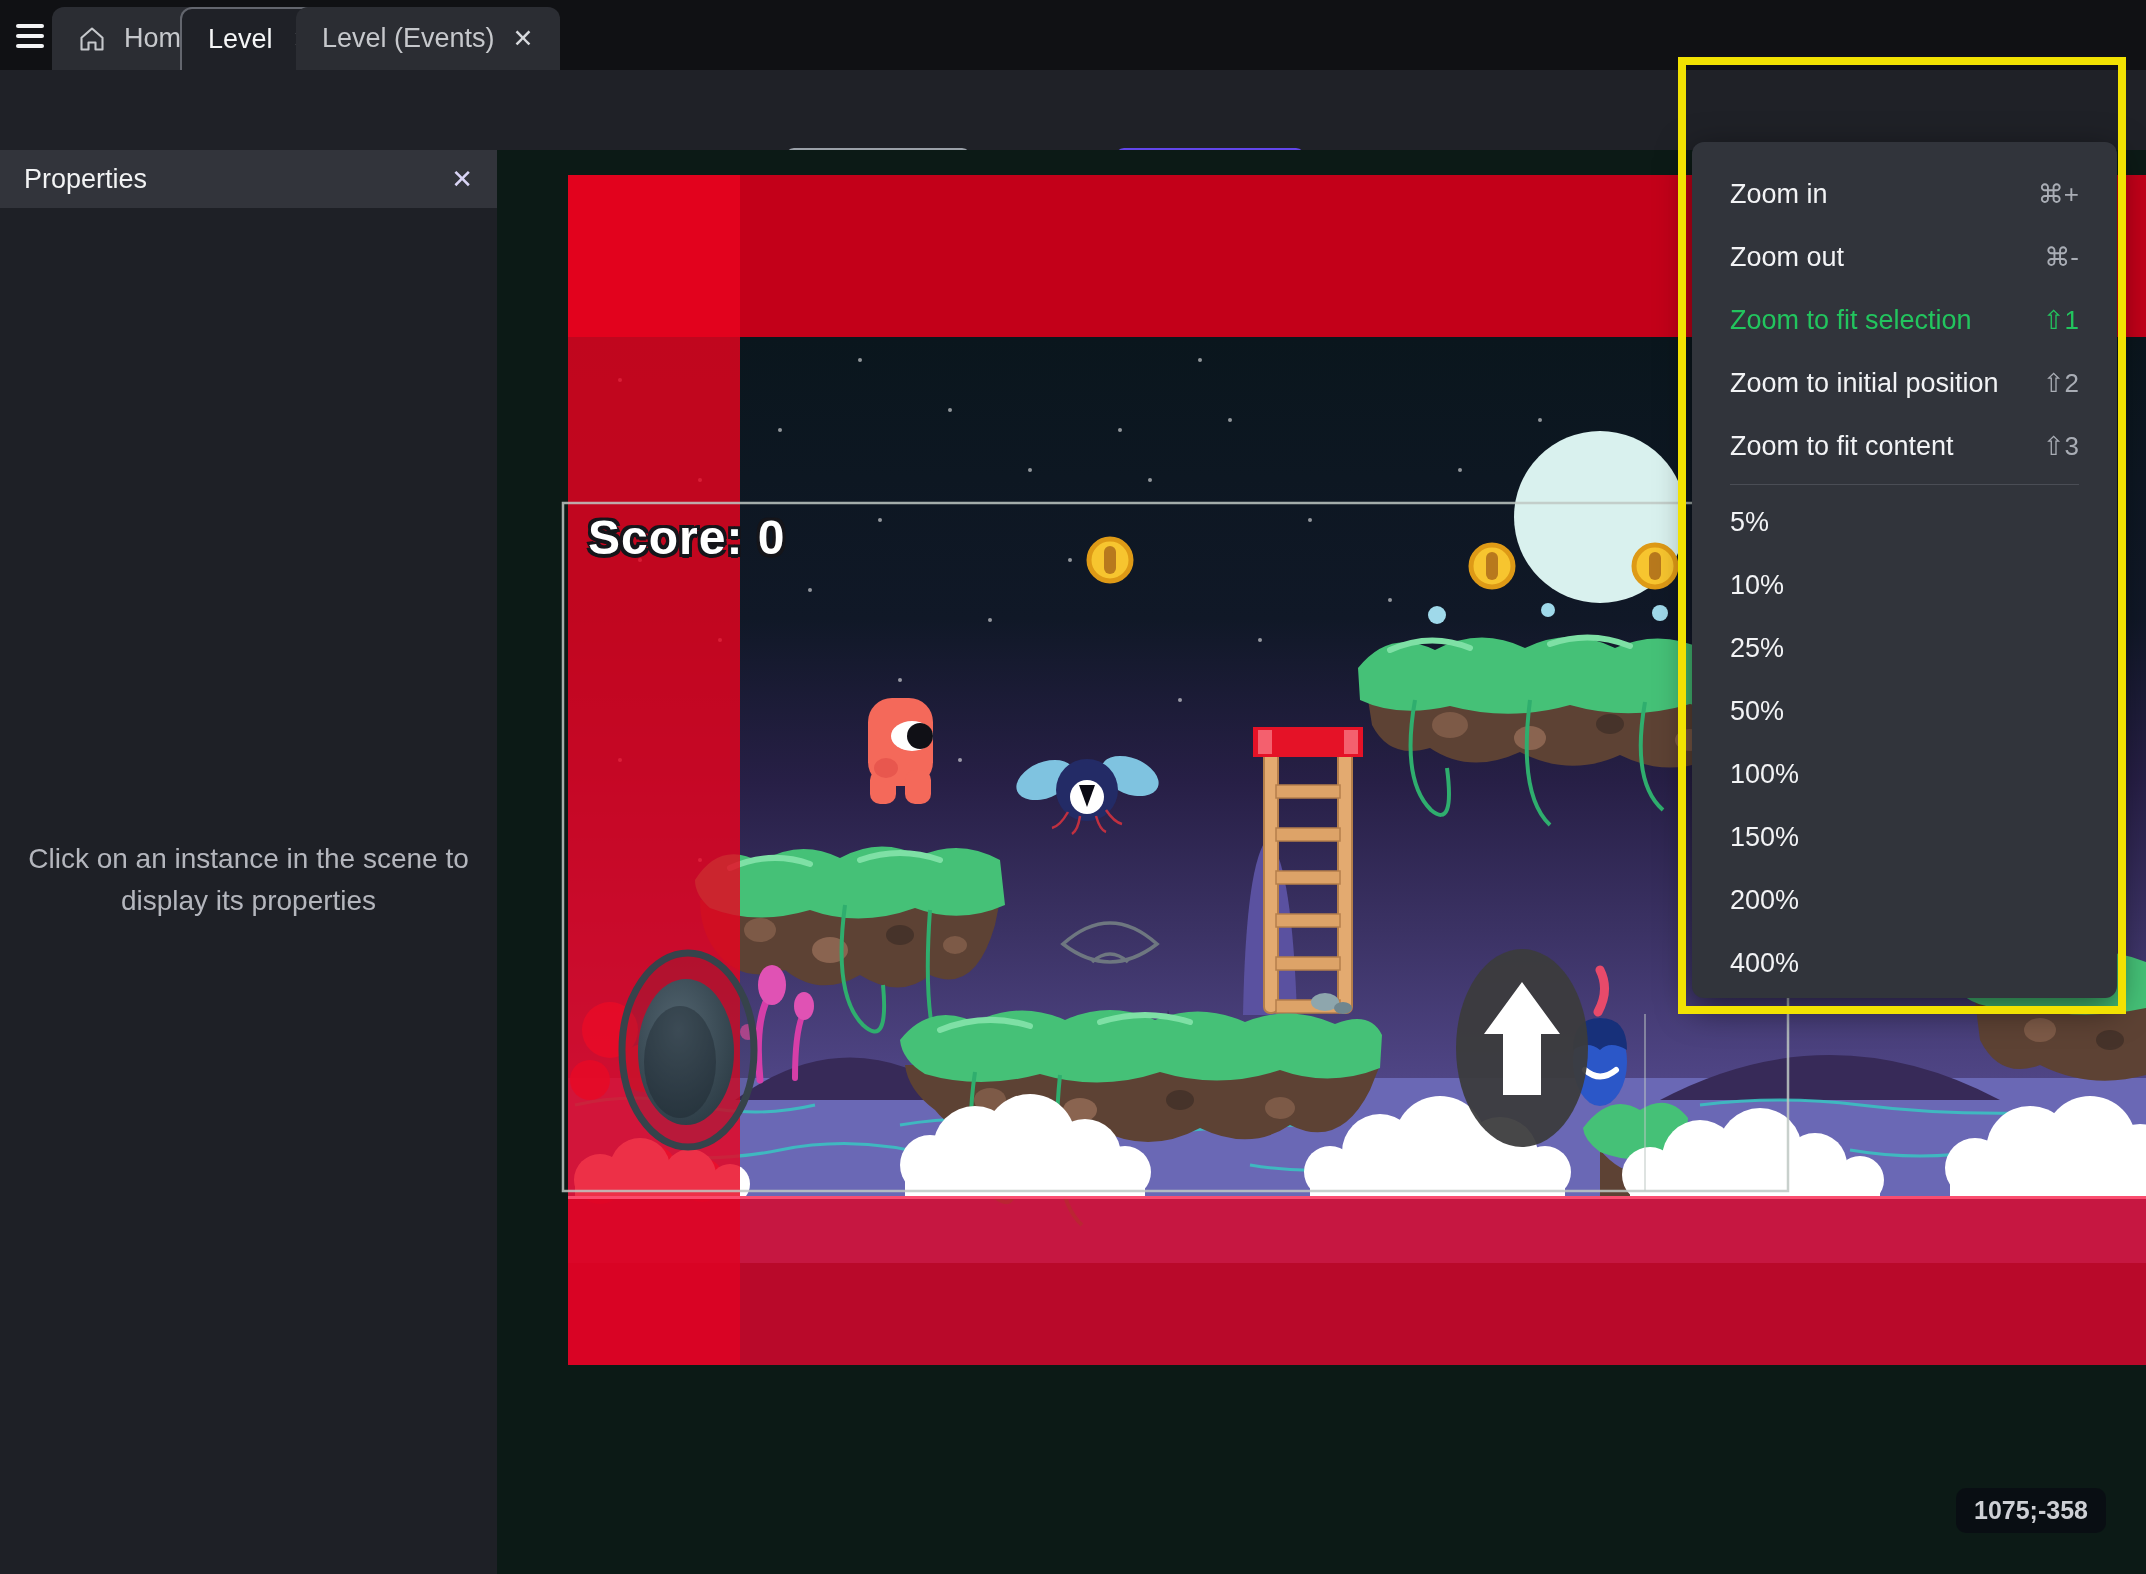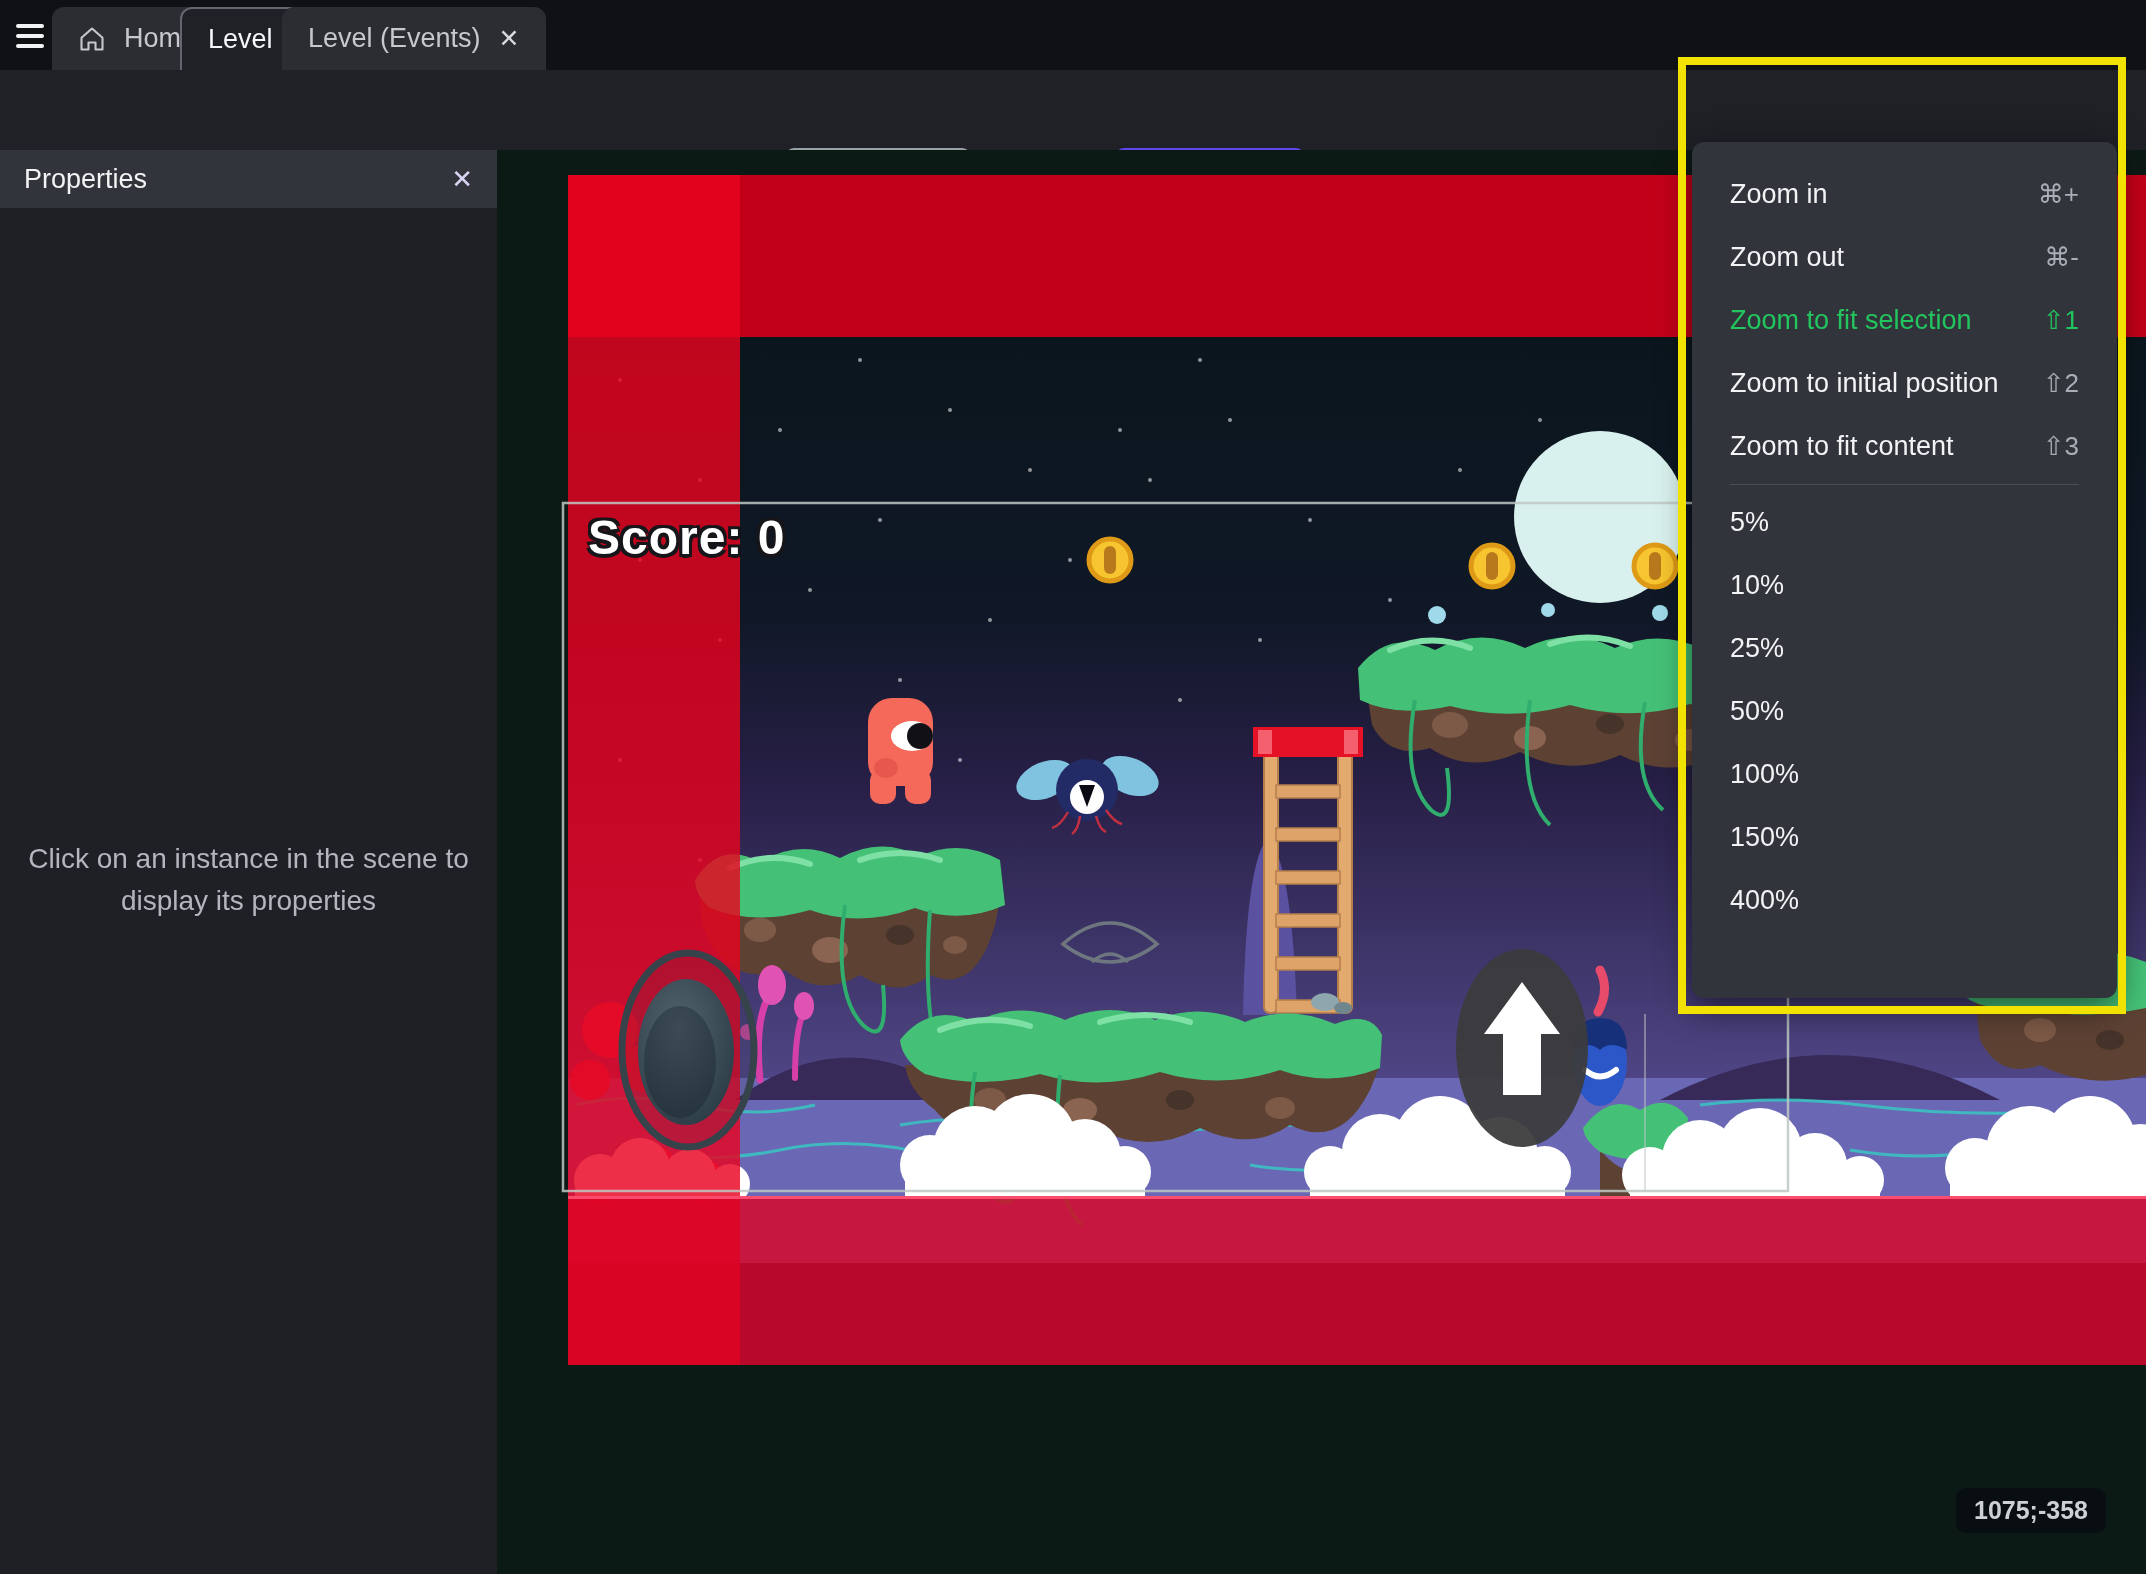--- a/index.html
+++ b/index.html
@@ -14,21 +14,21 @@
   .hamburger { position:absolute; left:16px; top:24px; width:30px; height:30px; cursor:pointer; }
   .hamburger span { display:block; width:28px; height:4px; background:#f2f3f4; border-radius:2px; margin-bottom:6px; }
   .tab { position:absolute; top:7px; height:63px; border-radius:12px 12px 0 0;
          display:flex; align-items:center; gap:18px; padding:0 26px;
          background:#2b2d33; color:#c6c8cc; font-size:27px; }
   .tab.active { background:#1f2127; color:#f5f6f7;
     border:2px solid #63666e; border-bottom:none;gap:20px; }
   .tab .close { font-size:25px; color:#d7d9dd; line-height:1; }
   .tab-home { left:52px; }
   .tab-level { left:180px; }
-  .tab-events { left:282px;justify-content:space-between; }
+  .tab-events { left:296px;justify-content:space-between; }
   .homeicon { width:28px; height:28px; }
 
   
   .toolbar { position:absolute; left:0; top:70px; width:2146px; height:80px; background:#1f2127; }
   .tbicon { position:absolute; top:92px; width:36px; height:36px; }
   .btn-preview { position:absolute; left:785px; top:78px; width:186px; height:52px;
     border:2px solid #9aa0a8; border-radius:9px; display:flex; align-items:center;
     color:#f0f1f3; font-size:24px; font-weight:bold; }
   .btn-preview .play { margin:0 10px 0 16px; }
   .btn-preview .sep { width:2px; height:100%; background:#9aa0a8; margin-left:14px; }
@@ -492,20 +492,23 @@
     <div class="menu-item">
         <span>50%</span>
       </div>
     <div class="menu-item">
         <span>100%</span>
       </div>
     <div class="menu-item">
         <span>150%</span>
       </div>
     <div class="menu-item">
+        <span>200%</span>
+      </div>
+    <div class="menu-item">
         <span>400%</span>
       </div>
   </div>
 
   <div class="highlight-box"></div>
 
   <div class="coord-badge">1075;-358</div>
 
 </div>
 

